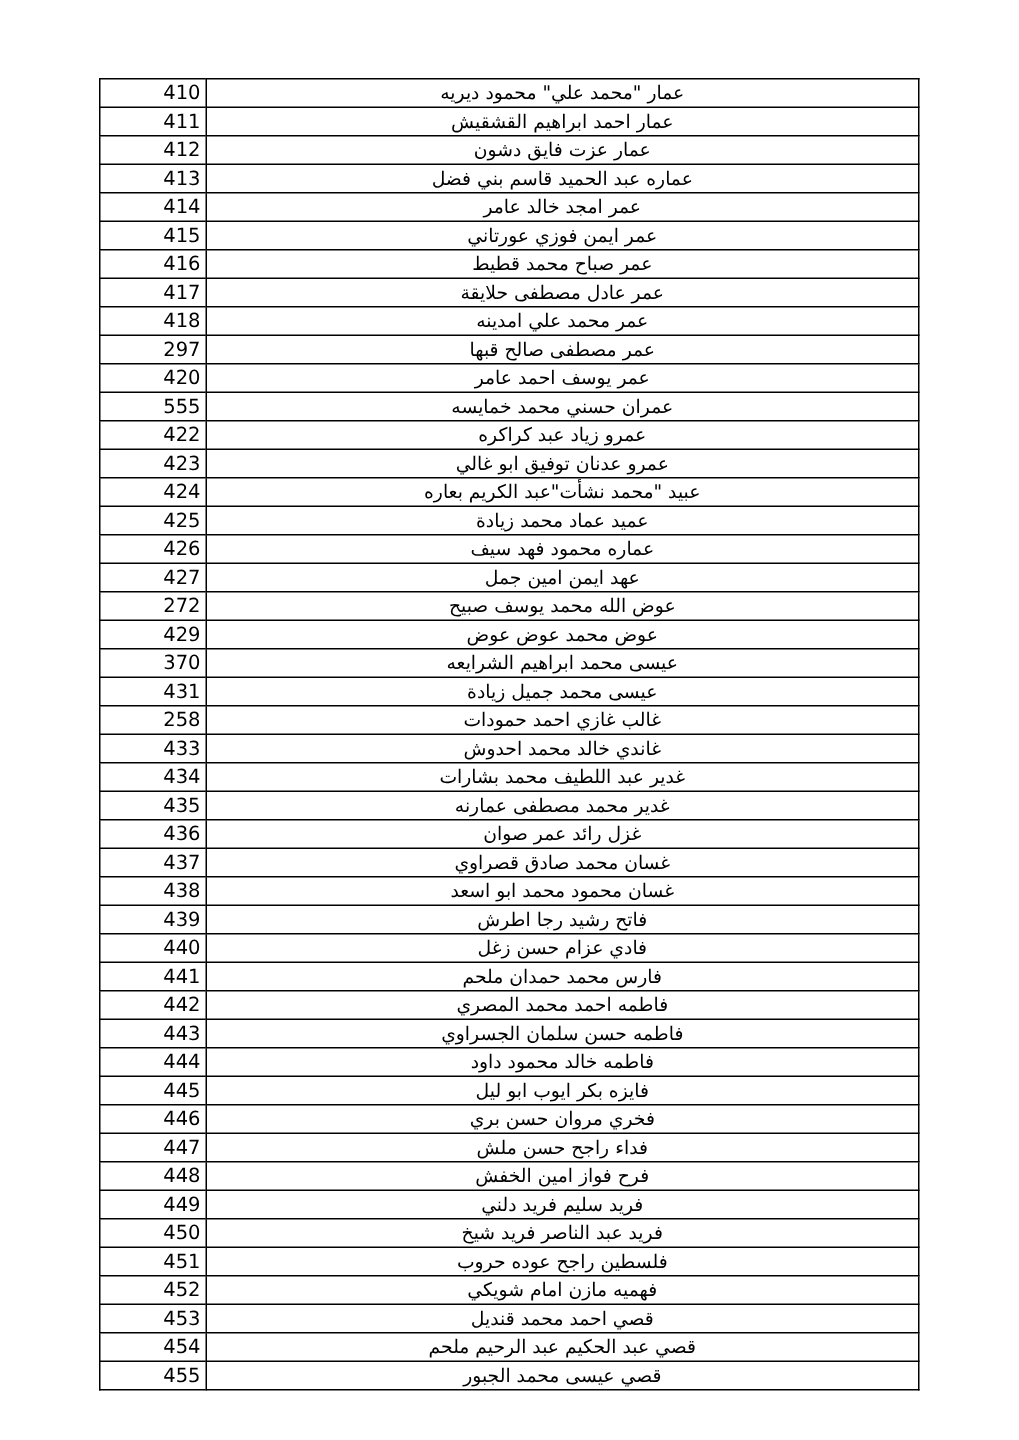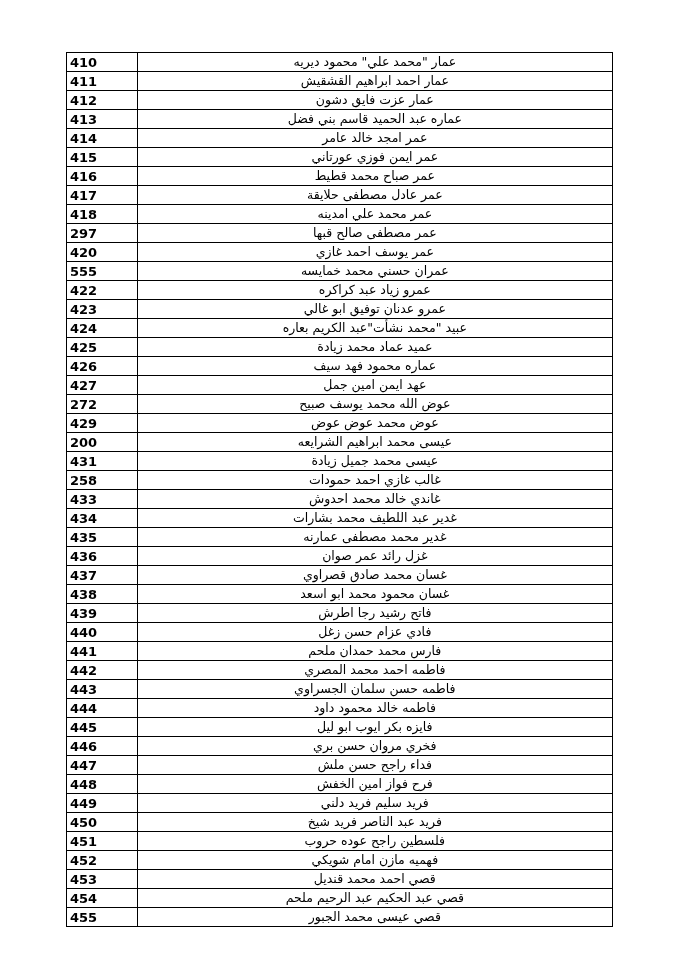--- a/index.html
+++ b/index.html
@@ -35,23 +35,23 @@
   }
   td.name-cell {
     width: 457px;
     text-align: center;
     font-size: 12.5px;
     white-space: nowrap;
     overflow: hidden;
   }
   td.num-cell {
     width: 62px;
-    text-align: left;
+    text-align: right;
     font-size: 13px;
-    font-weight: bold;
+    font-weight: normal;
     direction: ltr;
   }
 </style>
 </head>
 <body>
 
 <div class="page">
   <table class="names-table">
     <tbody>
         <tr>
@@ -88,21 +88,21 @@
         </tr>
         <tr>
           <td class="name-cell">عمر محمد علي امدينه</td>
           <td class="num-cell">418</td>
         </tr>
         <tr>
           <td class="name-cell">عمر مصطفى صالح قبها</td>
           <td class="num-cell">297</td>
         </tr>
         <tr>
-          <td class="name-cell">عمر يوسف احمد غازي</td>
+          <td class="name-cell">عمر يوسف احمد عامر</td>
           <td class="num-cell">420</td>
         </tr>
         <tr>
           <td class="name-cell">عمران حسني محمد خمايسه</td>
           <td class="num-cell">555</td>
         </tr>
         <tr>
           <td class="name-cell">عمرو زياد عبد كراكره</td>
           <td class="num-cell">422</td>
         </tr>
@@ -129,21 +129,21 @@
         <tr>
           <td class="name-cell">عوض الله محمد يوسف صبيح</td>
           <td class="num-cell">272</td>
         </tr>
         <tr>
           <td class="name-cell">عوض محمد عوض عوض</td>
           <td class="num-cell">429</td>
         </tr>
         <tr>
           <td class="name-cell">عيسى محمد ابراهيم الشرايعه</td>
-          <td class="num-cell">200</td>
+          <td class="num-cell">370</td>
         </tr>
         <tr>
           <td class="name-cell">عيسى محمد جميل زيادة</td>
           <td class="num-cell">431</td>
         </tr>
         <tr>
           <td class="name-cell">غالب غازي احمد حمودات</td>
           <td class="num-cell">258</td>
         </tr>
         <tr>

